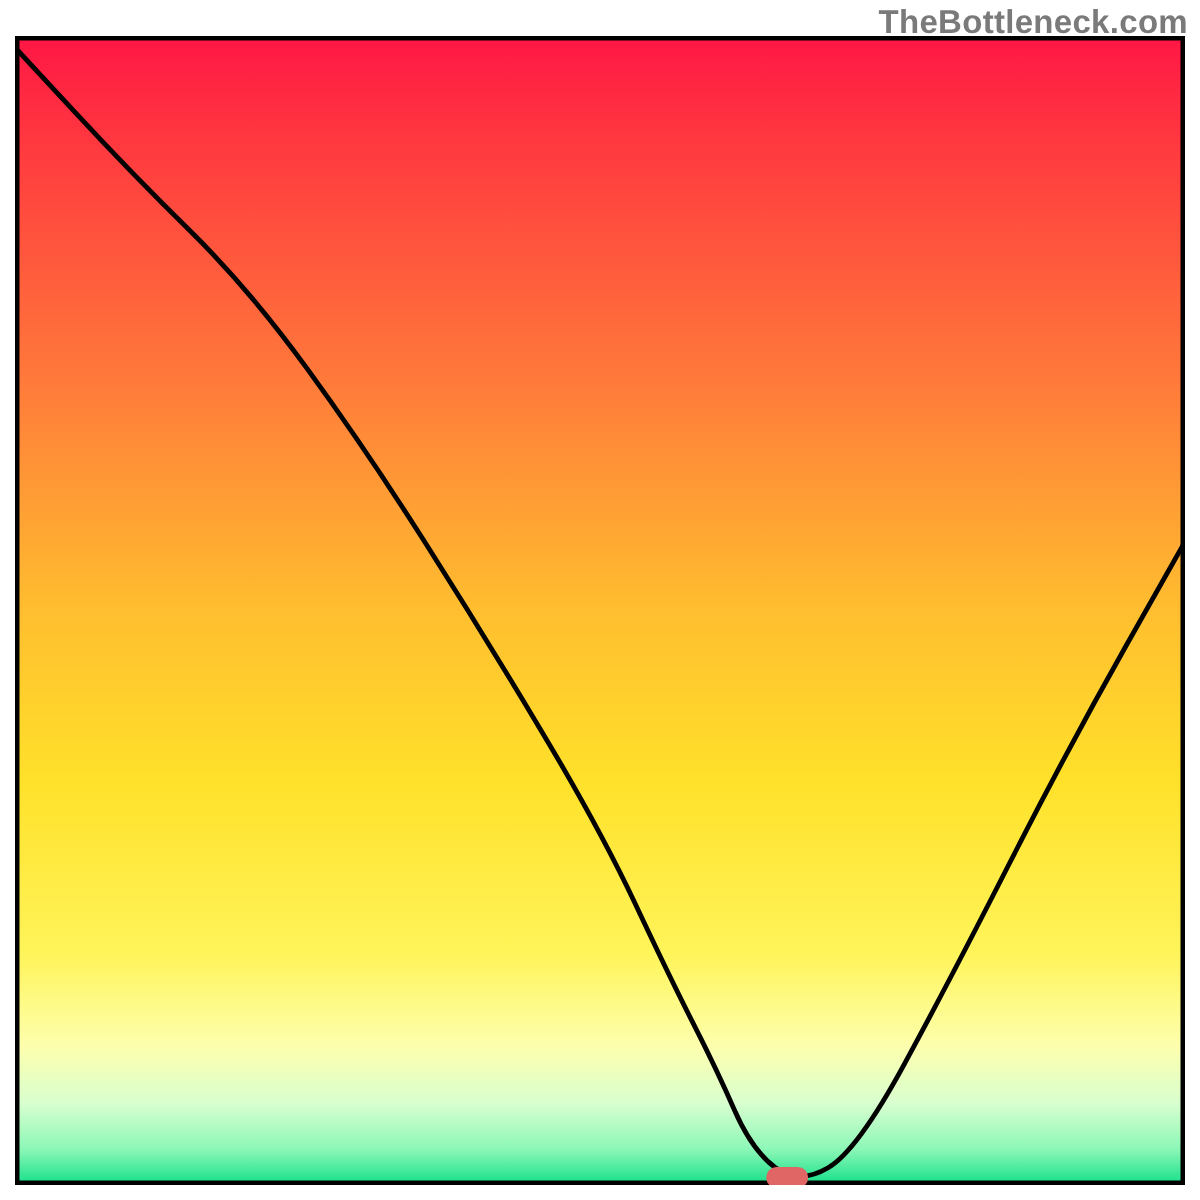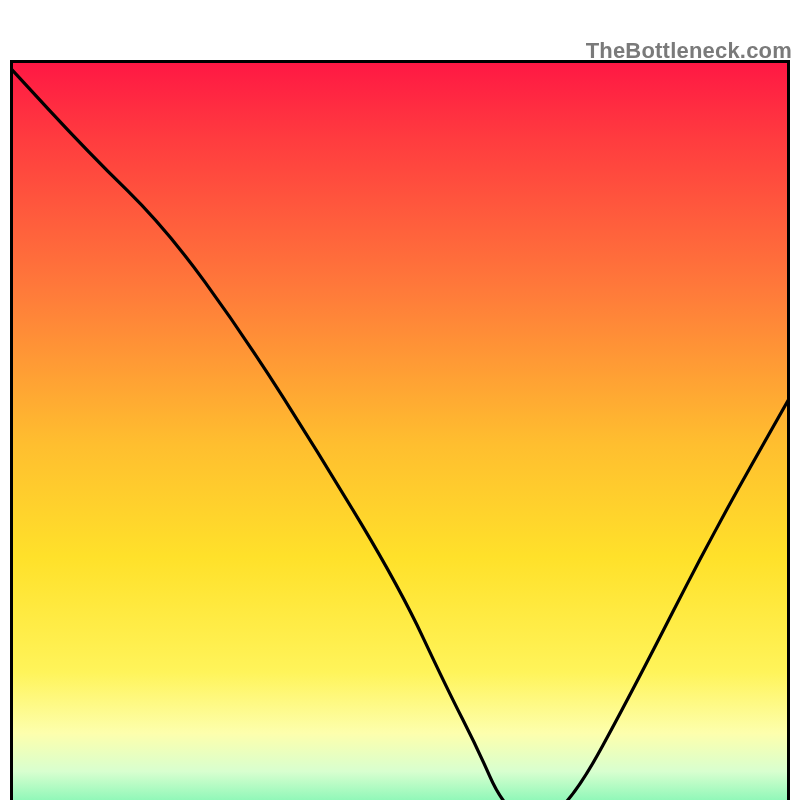--- a/index.html
+++ b/index.html
@@ -8,21 +8,20 @@
     width: 800px;
     height: 800px;
     background: #ffffff;
     font-family: Arial, Helvetica, sans-serif;
     overflow: hidden;
   }
   .wrap {
     position: relative;
     width: 800px;
     height: 604px;
-    margin-top: 36px;
   }
   .watermark {
     position: absolute;
     top: 2px;
     right: 8px;
     font-size: 22px;
     font-weight: 600;
     color: #7a7a7a;
     letter-spacing: 0.2px;
   }

